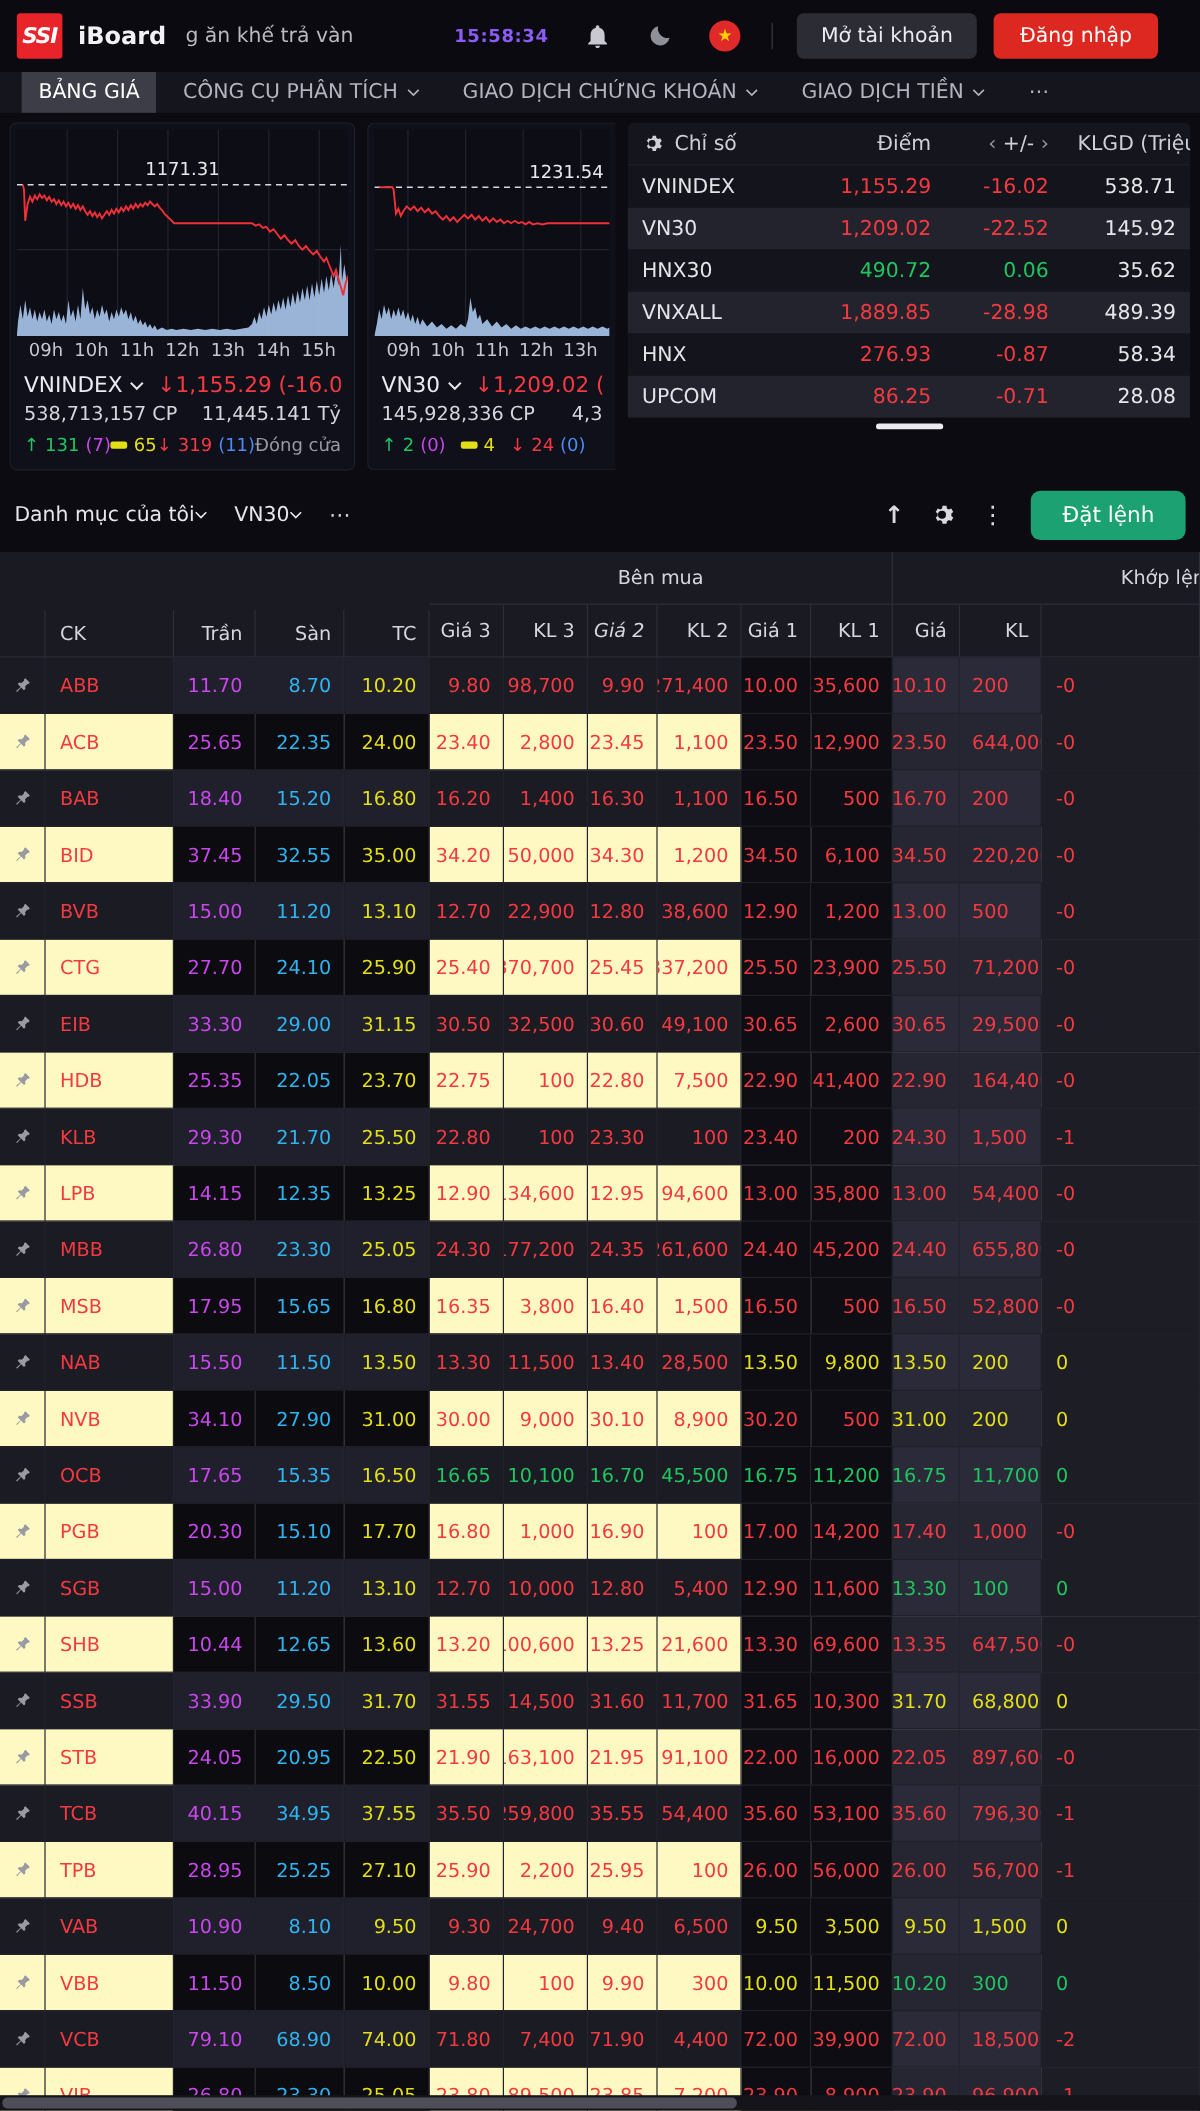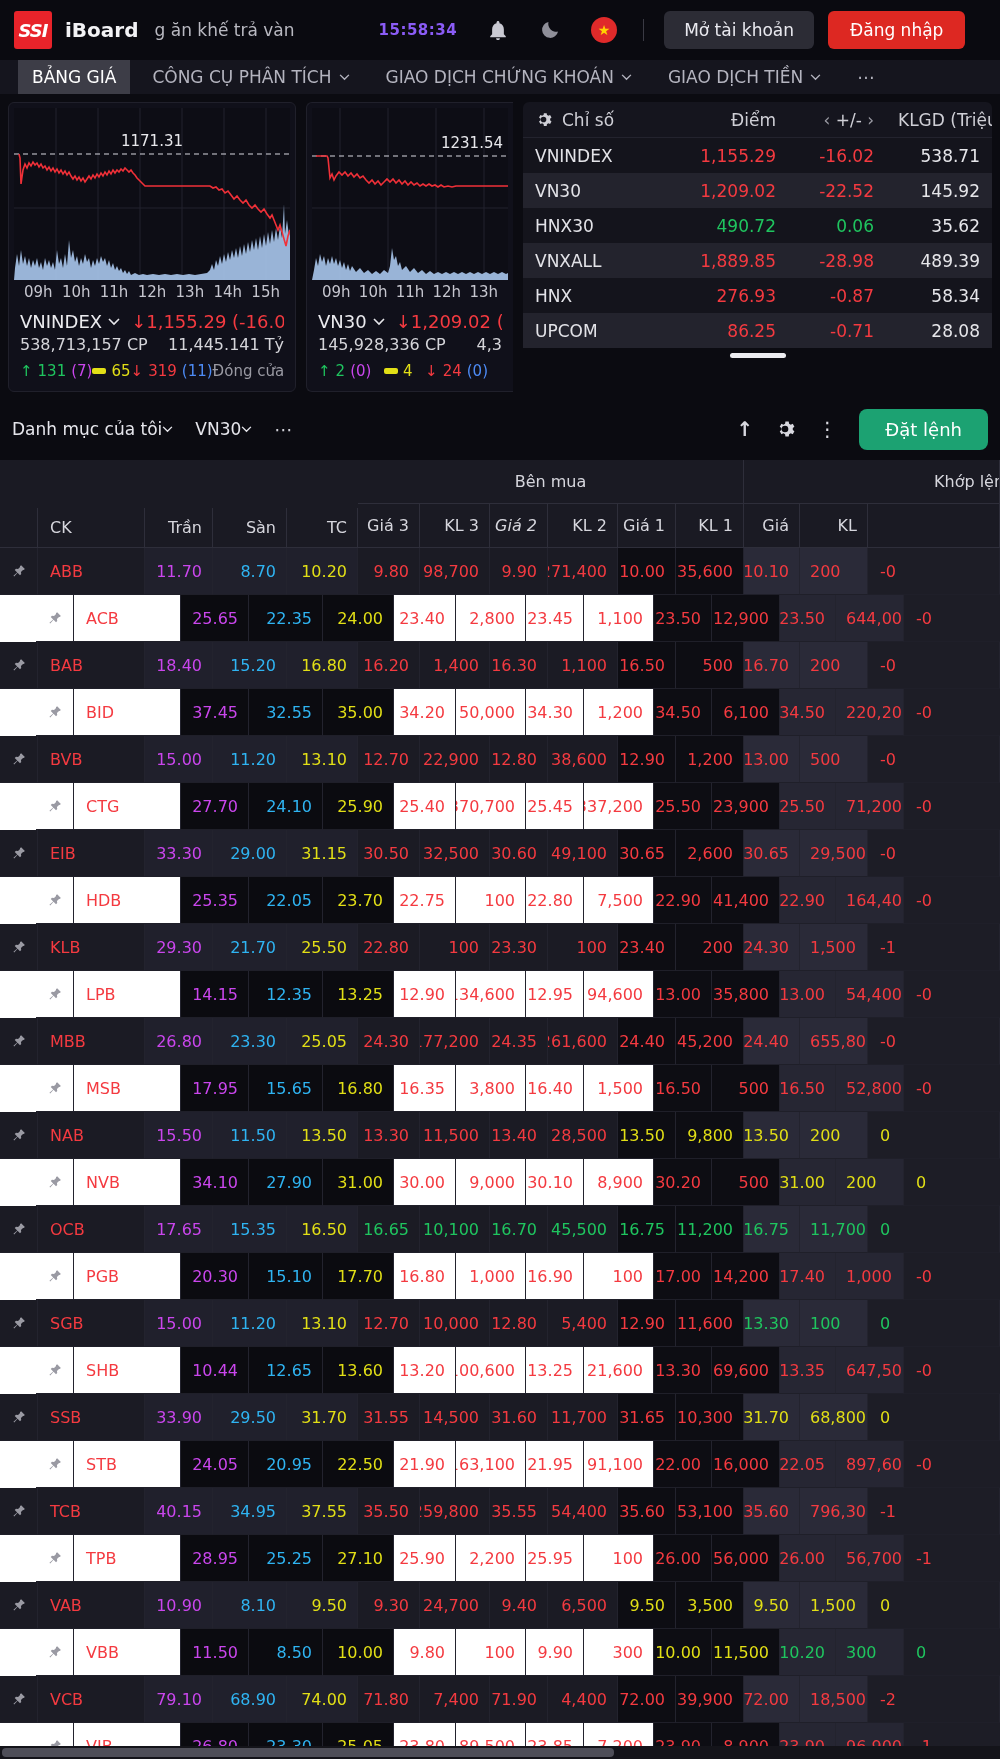--- a/index.html
+++ b/index.html
@@ -83,21 +83,21 @@
   .hcell { border-right:1px solid #2e2e3a; border-bottom:1px solid #2e2e3a; display:flex; align-items:center; }
   .hcell.rowspan { grid-row:1 / span 2;margin-top:48px; }
   .hcell.pad-l { padding-left:12px; }
   .hcell.pad-r { justify-content:flex-end; padding-right:10px; }
   .hcell.center { justify-content:center; }
   .hcell.khop { justify-content:flex-start; padding-left:190px; overflow:hidden; white-space:nowrap; }
 
   .rows { }
   .trow { display:grid; grid-template-columns:var(--cols); height:47px; align-items:stretch; }
   .trow.odd  { background:#1b1b24; }
-  .trow.even { background:#ffffff;padding-left:36px; }
+  .trow.even { background:#fef9c3; }
   .tcell { border-right:1px solid #23232e; border-bottom:1px solid #1f1f29; display:flex; align-items:center;
            justify-content:flex-end; padding:0 10px; white-space:nowrap; overflow:hidden; font-size:16px; }
   .tcell.pin { justify-content:center; padding:0; cursor:pointer; }
   .tcell.tk { justify-content:flex-start; padding-left:12px; }
   .trow.odd  .tcell.ref { background:#20202c; }
   .trow.even .tcell.ref { background:#0b0b10; }
   .tcell.b1 { background:#0d0d13; }
   .trow.odd .tcell.match { background:#2a2a38; }
   .trow.even .tcell.match { background:#262633; }
   .tcell.chgc { background:#1d1d26; justify-content:flex-start; padding-left:12px; }

